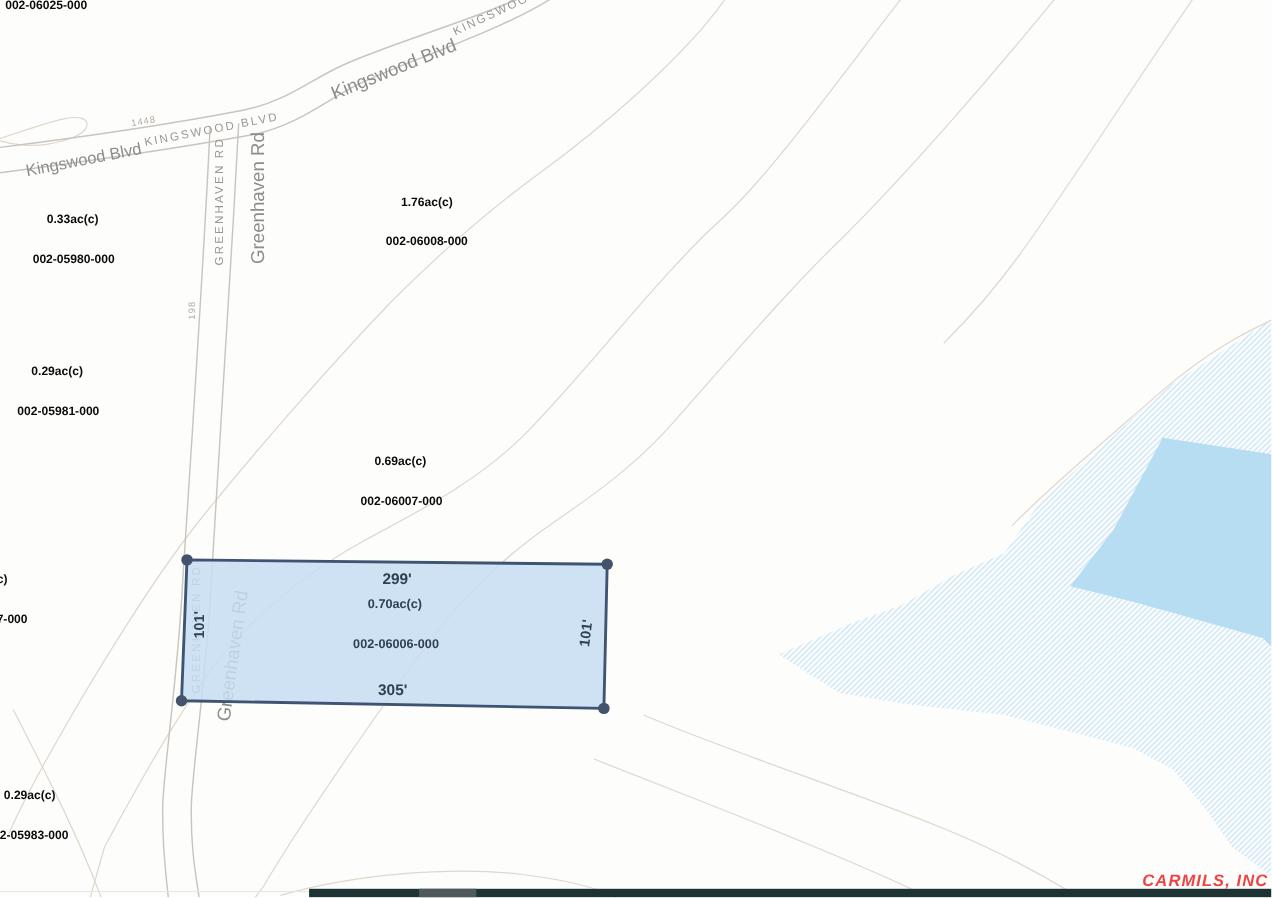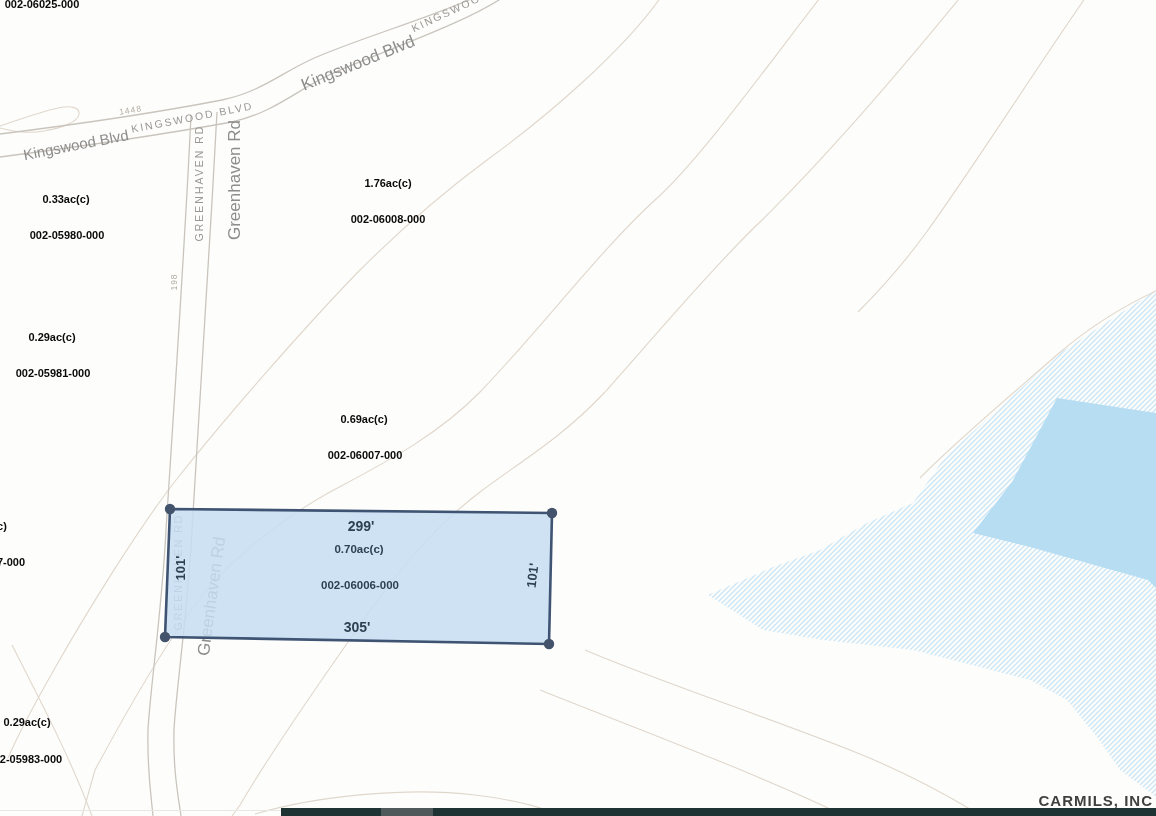--- a/index.html
+++ b/index.html
@@ -7,21 +7,21 @@
             font-family:"Liberation Sans",sans-serif;}
   #mapsvg{position:absolute;left:0;top:0;}
   text{font-family:"Liberation Sans",sans-serif;}
   .lbl-road{fill:#8d8d8b;}
   .lbl-caps{fill:#9a9792;letter-spacing:2px;}
   .lbl-tiny{fill:#b1aca2;letter-spacing:1px;}
   .lbl-black{fill:#0a0a0a;font-weight:bold;}
   .lbl-sel{fill:#2e4052;font-weight:bold;}
   #bottom-edge-line{position:absolute;left:0;top:810px;width:281px;height:1px;background:#e7e7e4;}
   #watermark{position:absolute;right:3px;top:792px;font-size:15px;font-weight:bold;
-             color:#404040;letter-spacing:1px;z-index:1;}
+             color:#ef4444;letter-spacing:1px;z-index:1;font-style:italic;}
   #scroll-track{position:absolute;left:281px;top:808px;width:875px;height:8px;background:#1e3434;z-index:2;}
   #scroll-thumb{position:absolute;left:100px;top:0;width:52px;height:8px;background:#4f595c;}
 </style>
 </head>
 <body>
 
 <div id="viewport">
   <svg id="mapsvg" width="1156" height="816" viewBox="0 0 1156 816">
     <defs>
       <pattern id="hatch" width="5" height="5" patternUnits="userSpaceOnUse">

